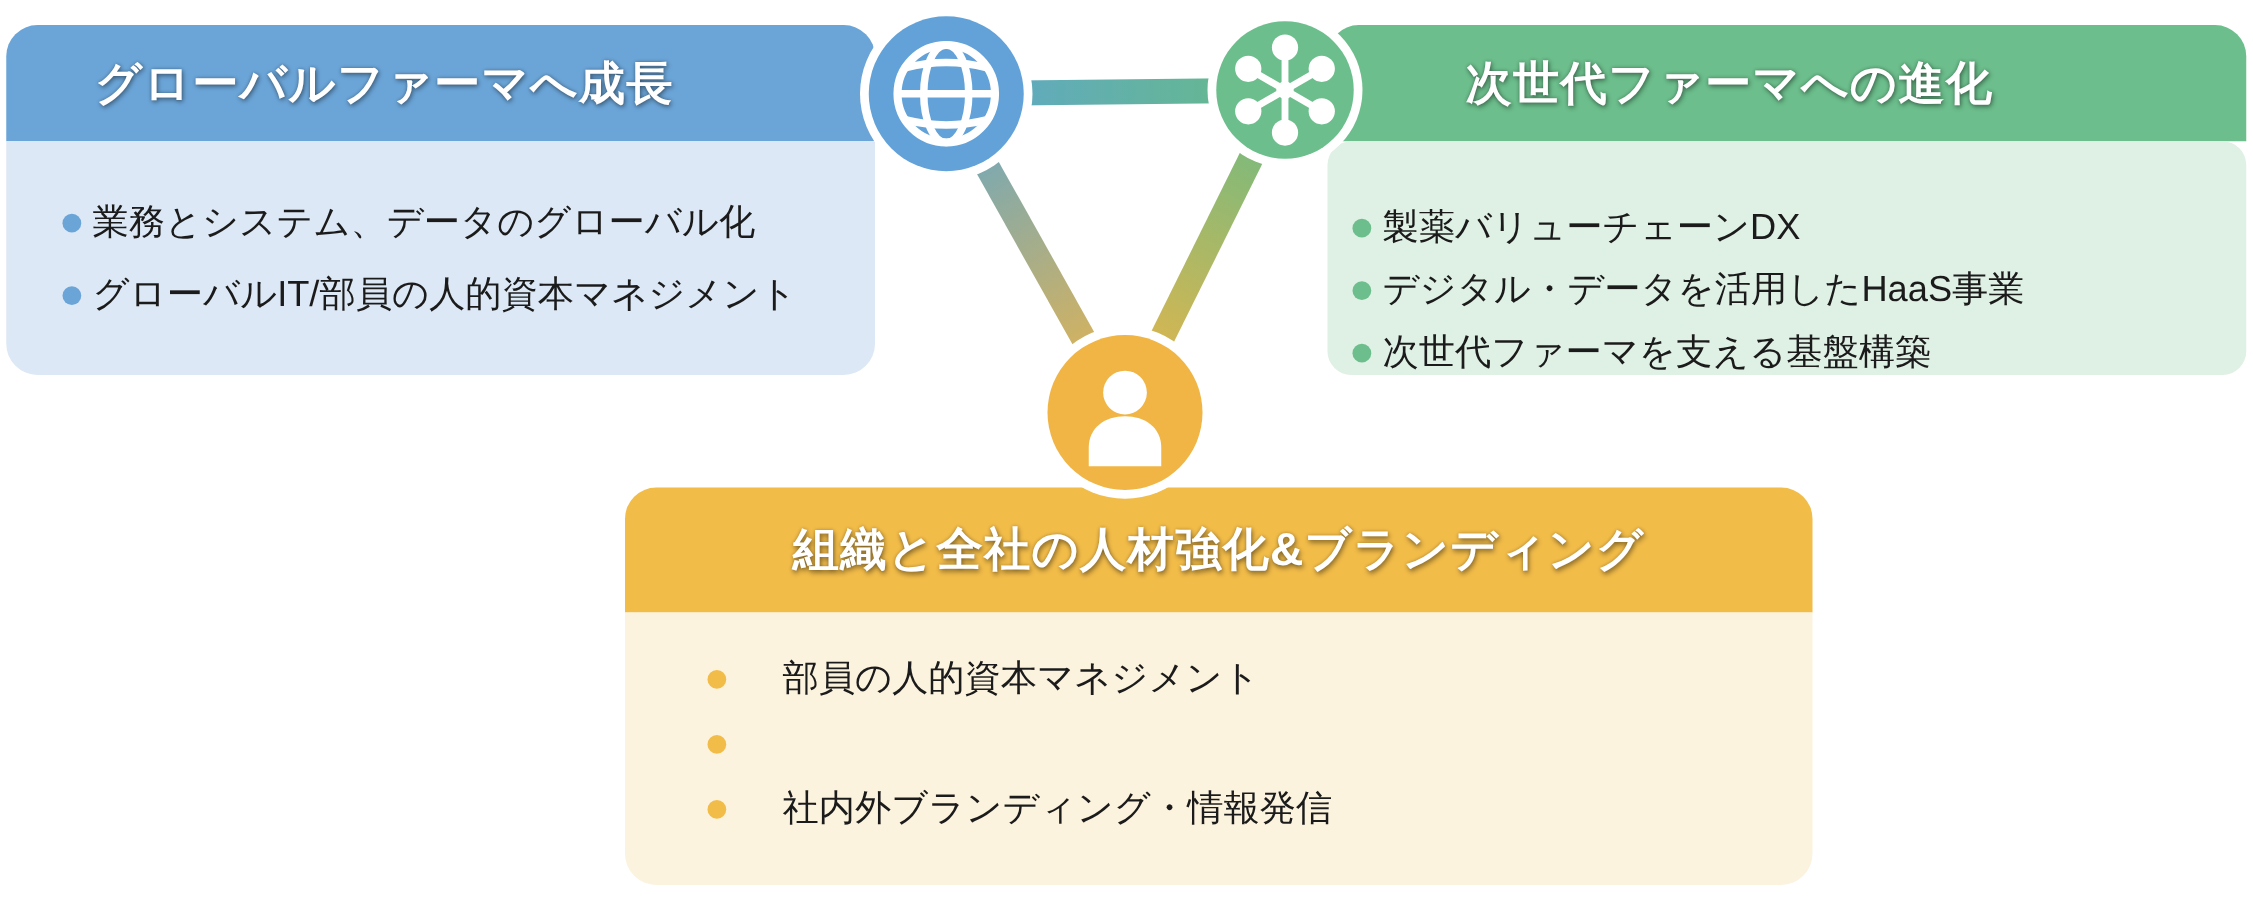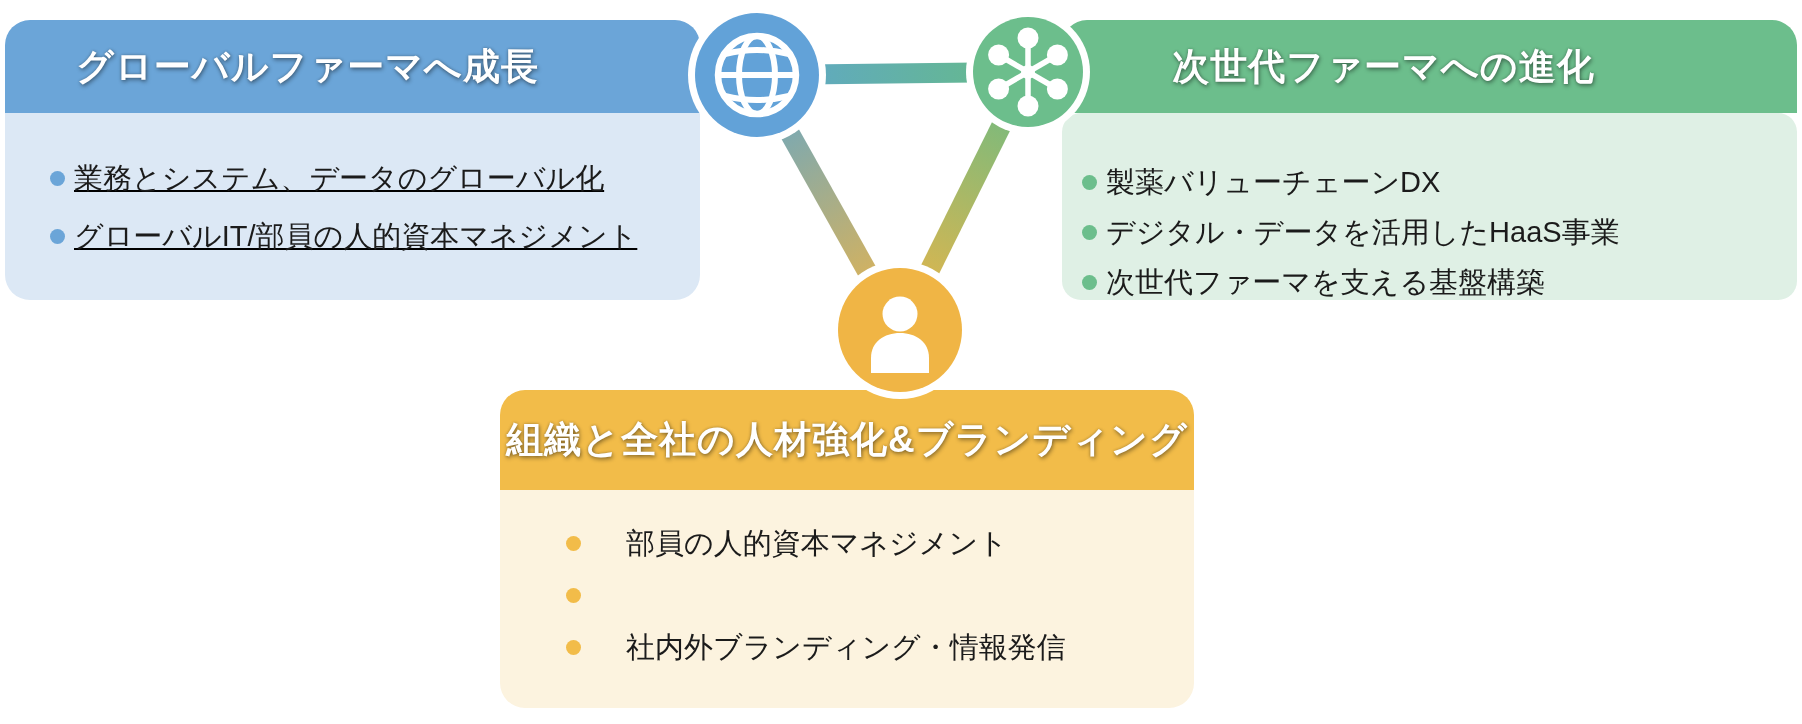--- a/index.html
+++ b/index.html
@@ -20,29 +20,29 @@
 
   .box{position:absolute;z-index:2;text-align:right;}
   .box .hd{display:flex;align-items:center;justify-content:center;
     border-radius:25px 25px 0 0;height:93px;}
   .box .bd{border-radius:0 0 25px 25px;}
   .title{margin:0;color:#fff;font-size:37px;font-weight:700;letter-spacing:1px;
     text-shadow:1px 2px 4px rgba(0,0,0,.40),0 0 3px rgba(0,0,0,.25);white-space:nowrap;}
 
   .box.left{left:5px;top:20px;width:695px;}
   .box.left .hd{background:var(--blue-header);padding-right:90px;}
-  .box.left .bd{background:var(--blue-body);height:187px;padding:36px 10px 0 45px;box-sizing:border-box;text-decoration:underline;}
+  .box.left .bd{background:var(--blue-body);height:187px;padding:36px 10px 0 45px;box-sizing:border-box;}
   .box.left .item{line-height:58px;height:58px;}
 
   .box.right{left:1062px;top:20px;width:735px;}
   .box.right .hd{background:var(--green-header);padding-right:92px;}
   .box.right .bd{background:var(--green-body);height:187px;padding:44px 10px 0 20px;box-sizing:border-box;border-radius:19px;}
   .box.right .item{line-height:50px;height:50px;}
 
-  .box.bottom{left:500px;top:390px;width:694px;}
+  .box.bottom{left:500px;top:390px;width:950px;}
   .box.bottom .hd{background:var(--yellow-header);height:100px;}
   .box.bottom .bd{background:var(--yellow-body);height:218px;padding:27px 10px 0 66px;box-sizing:border-box;}
   .box.bottom .item{line-height:52px;height:52px;gap:45px;}
 
   .items{list-style:none;margin:0;padding:0;}
   .item{display:flex;align-items:center;gap:9px;}
   .dot{flex:0 0 auto;width:15px;height:15px;border-radius:50%;}
   .blue-dot{background:var(--blue-header);}
   .green-dot{background:var(--green-header);}
   .yellow-dot{background:var(--yellow-header);}

